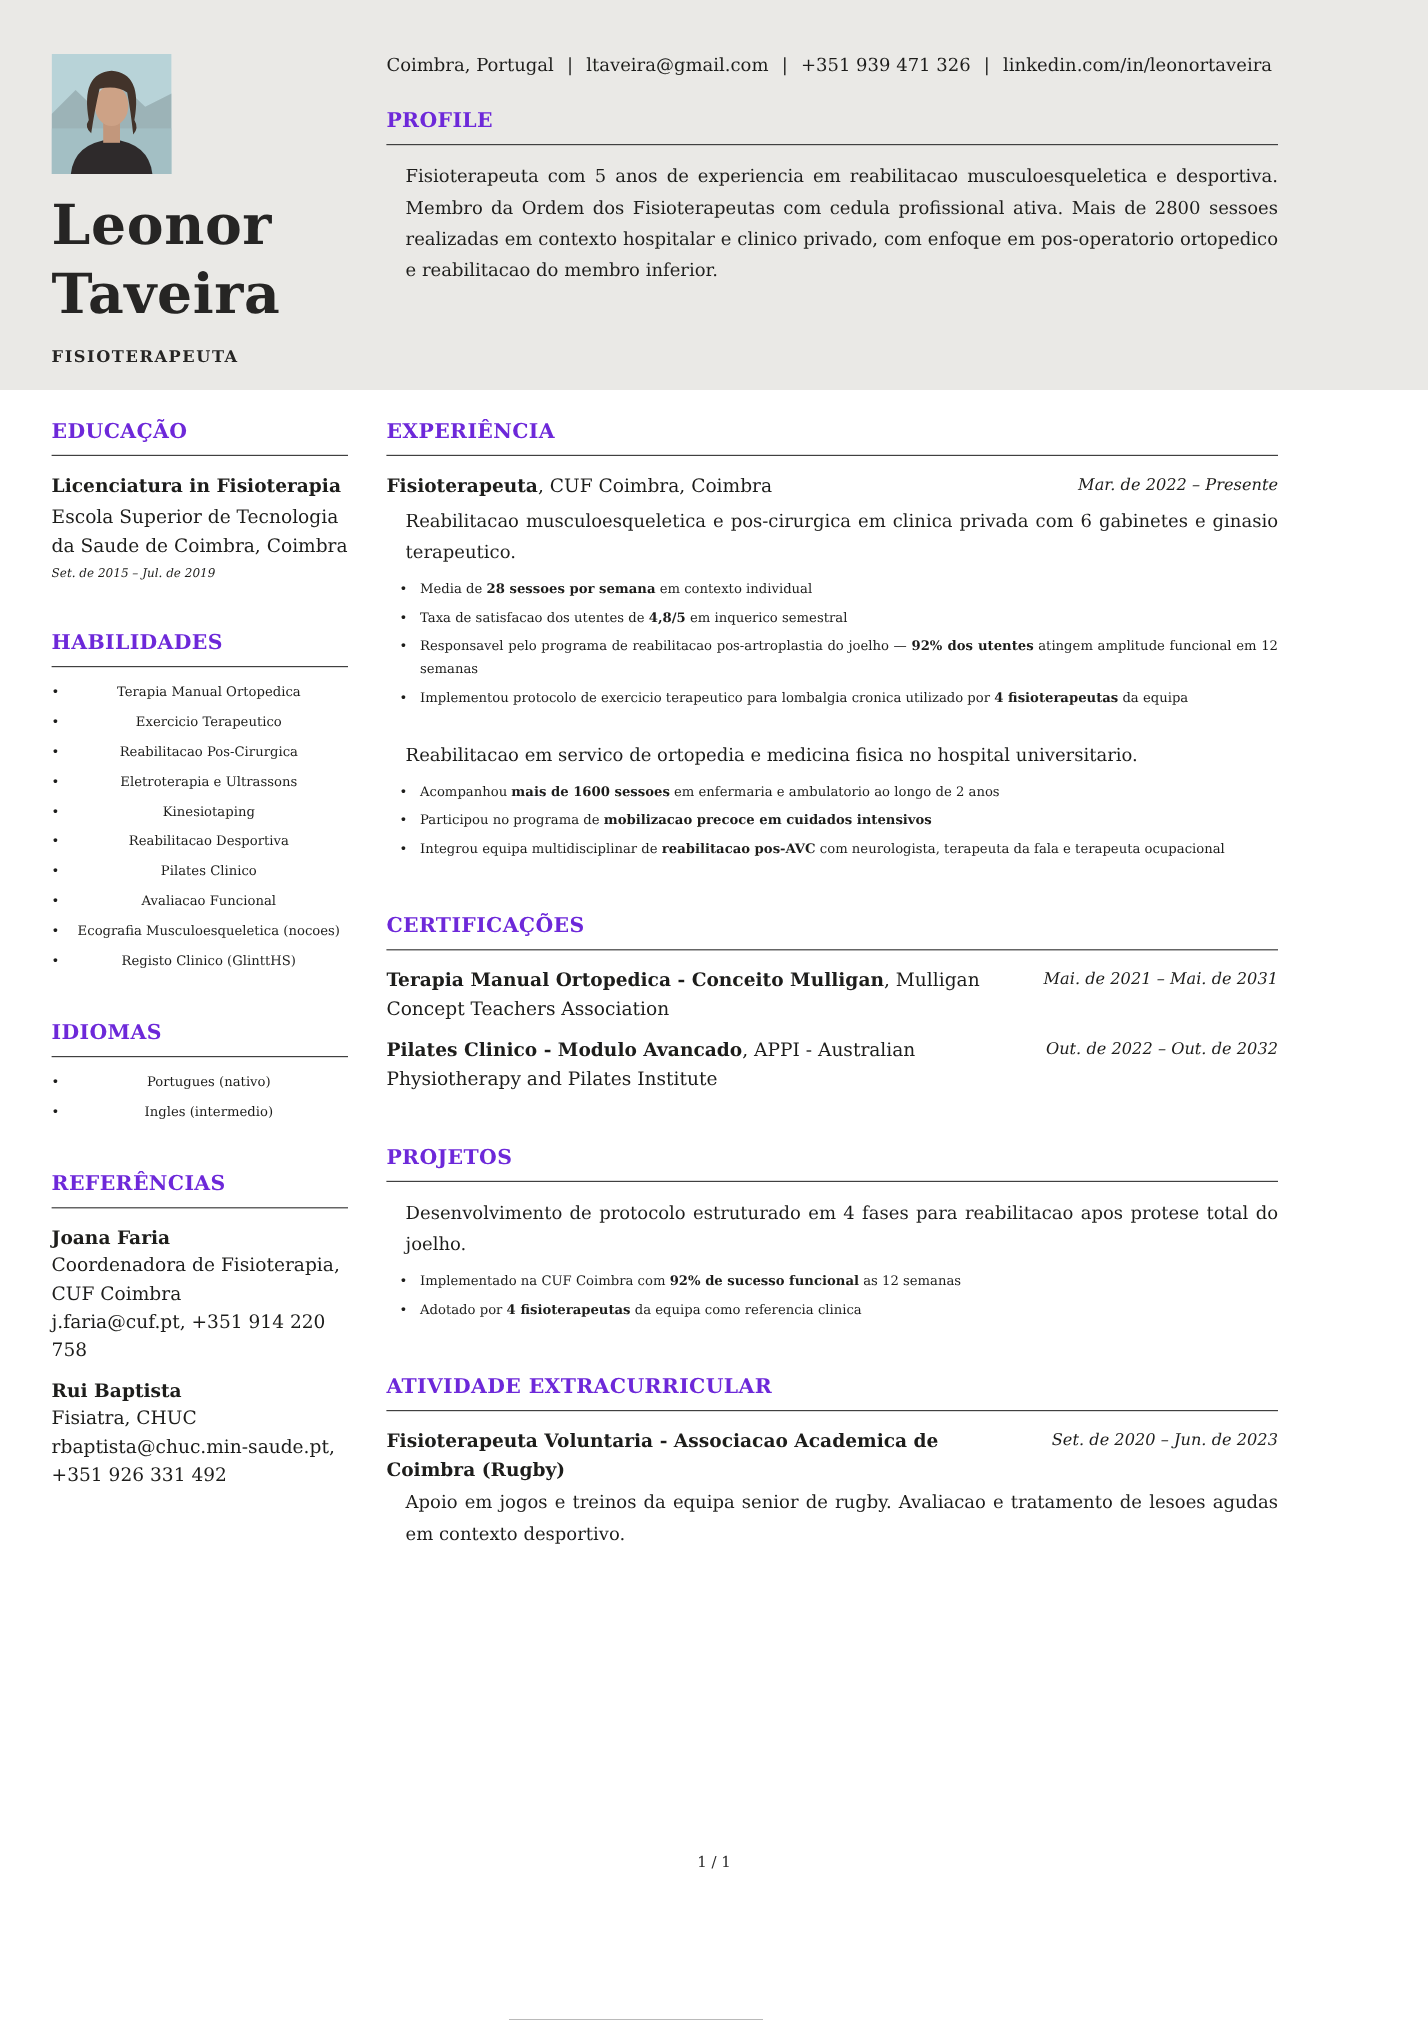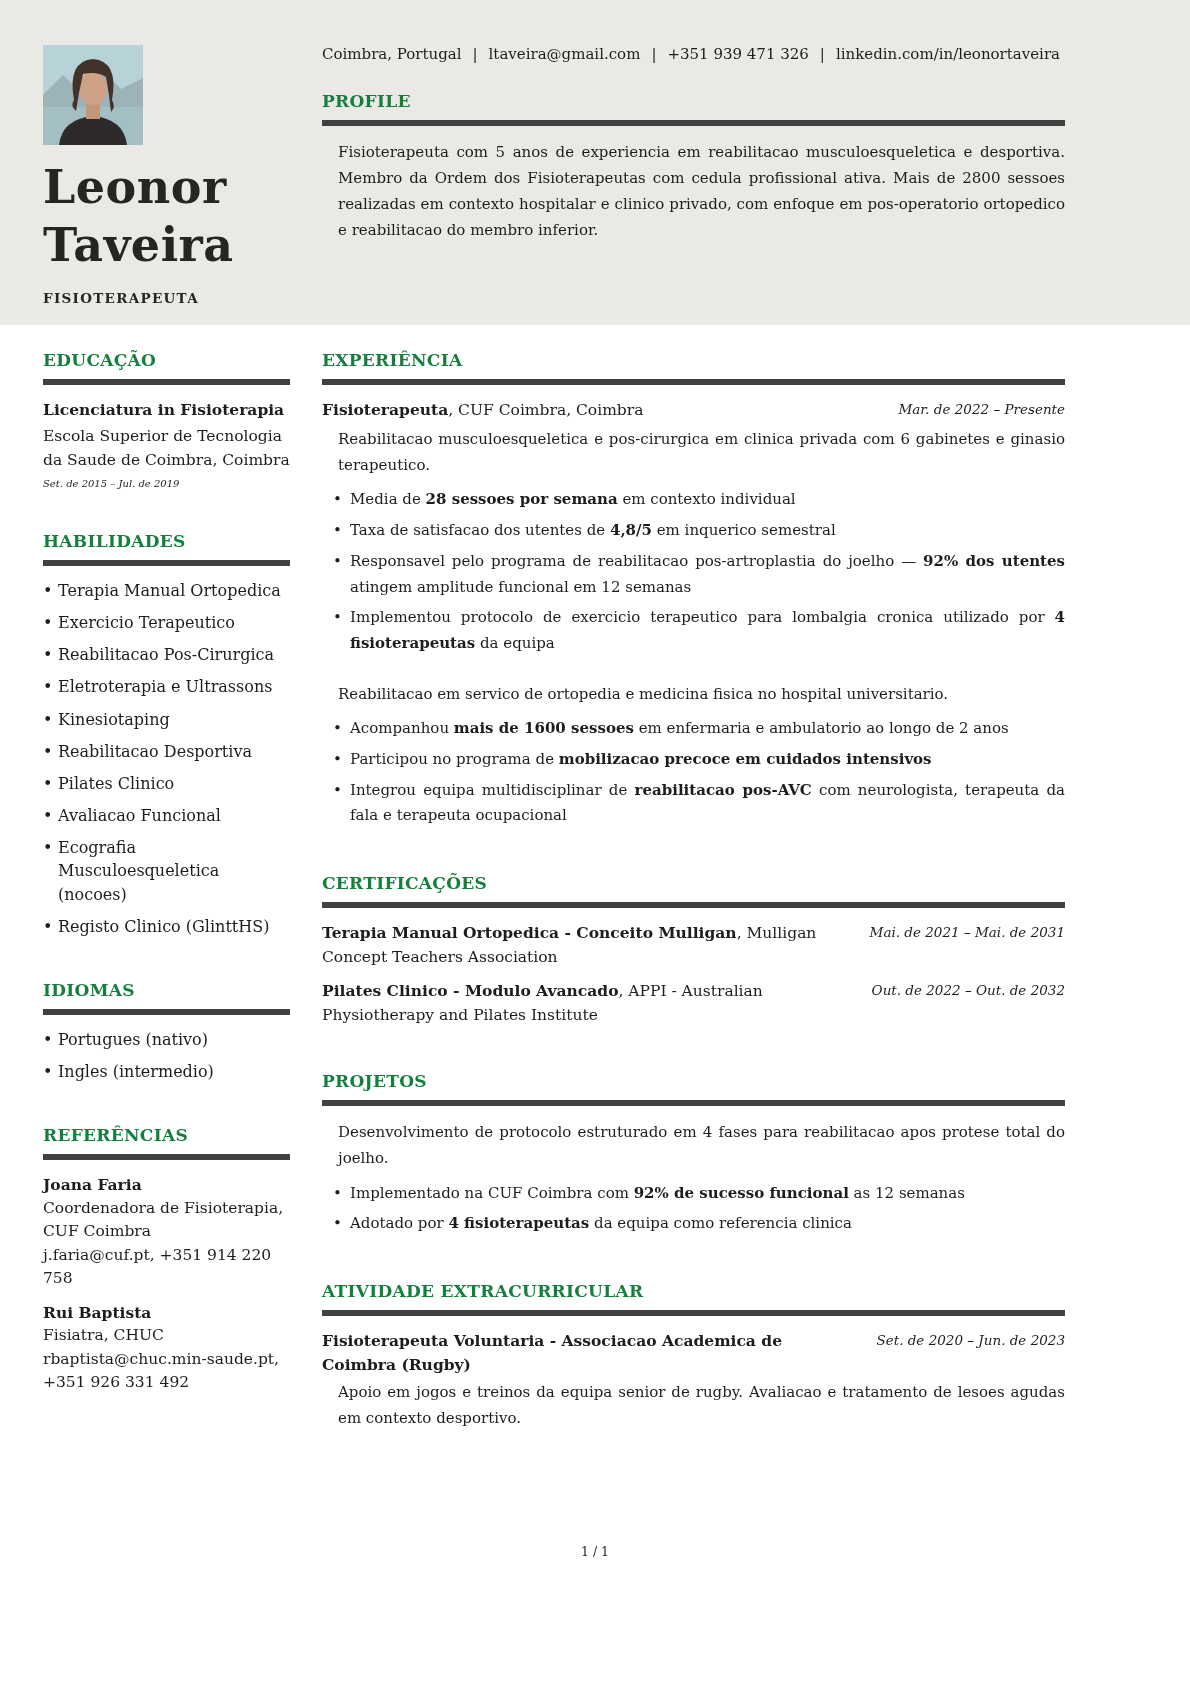--- a/index.html
+++ b/index.html
@@ -24,51 +24,51 @@
   .photo svg{display:block;}
   .name{margin:0;font-size:46px;line-height:1.25;font-weight:700;color:#262524;letter-spacing:.5px;}
   .name span{display:block;}
   .role{margin-top:16px;font-size:13.5px;font-weight:700;letter-spacing:1.3px;color:#262524;}
 
   .contact{font-size:15px;margin-bottom:28px;white-space:nowrap;}
   .contact .sep{display:inline-block;margin:0 11px;color:#1d1d1b;}
 
   .h{
     margin:0 0 13px 0;
-    font-size:17px;font-weight:700;letter-spacing:.3px;color:#15803d;
-    border-bottom:6px solid #404040;padding-bottom:9px;
+    font-size:17px;font-weight:700;letter-spacing:.3px;color:#6d28d9;
+    border-bottom:1px solid #404040;padding-bottom:9px;
   }
   .section + .section{margin-top:44px;}
   .col-left .section + .section{margin-top:42px;}
 
   .para{margin:4px 0 0 16px;font-size:15px;line-height:1.74;}
   .justify{text-align:justify;}
 
   .edu-degree{font-weight:700;font-size:15.5px;line-height:1.5;margin-top:2px;}
   .edu-school{font-size:15.5px;line-height:1.5;margin-top:4px;}
   .edu-dates{font-style:italic;font-size:10px;margin-top:6px;}
 
   ul.plainlist{list-style:none;margin:2px 0 0 0;padding:0;}
-  ul.plainlist li{position:relative;padding-left:15px;font-size:16px;line-height:1.45;margin-bottom:9px;}
+  ul.plainlist li{position:relative;padding-left:15px;font-size:11px;line-height:1.45;margin-bottom:9px;text-align:center;}
   ul.plainlist li::before{content:"•";position:absolute;left:0;top:0;}
 
   .ref{margin-top:10px;}
   .ref:first-of-type{margin-top:2px;}
   .ref-name{font-weight:700;font-size:15.5px;line-height:1.5;}
   .ref-role{font-size:15.5px;line-height:1.5;}
   .ref-contact{font-size:15.5px;line-height:1.5;margin-top:1px;}
 
   .row{display:flex;align-items:flex-start;}
   .item-title{flex:1;margin:0;font-size:15.5px;font-weight:400;line-height:1.55;}
   .item-title b{font-weight:700;}
   .date{font-style:italic;font-size:13.5px;white-space:nowrap;margin-left:18px;padding-top:3px;}
 
   .job + .job{margin-top:24px;}
   ul.bullets{list-style:none;margin:9px 0 0 0;padding:0;}
-  ul.bullets li{position:relative;padding-left:28px;font-size:15px;line-height:1.72;margin-bottom:5px;}
+  ul.bullets li{position:relative;padding-left:28px;font-size:11px;line-height:1.72;margin-bottom:5px;}
   ul.bullets li::before{content:"•";position:absolute;left:11px;top:0;}
   ul.bullets .btext{display:block;}
   b{font-weight:700;}
 
   .cert + .cert{margin-top:10px;}
   .proj-desc{margin-top:2px;}
 
   .footer{position:absolute;top:1544px;left:0;right:0;text-align:center;font-size:12.5px;color:#2b2b2b;z-index:1;}
 </style>
 </head>

